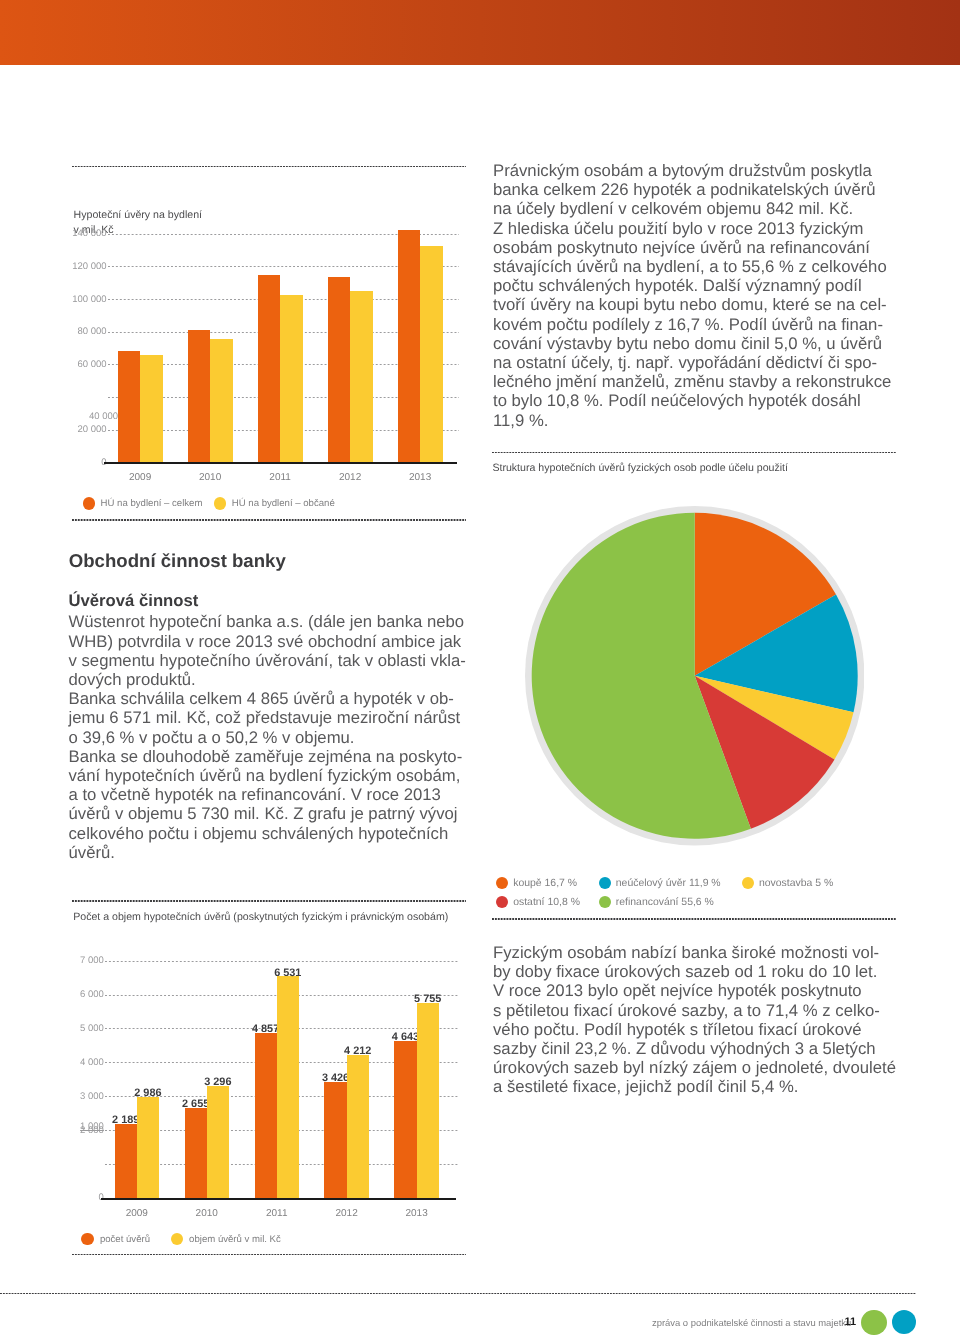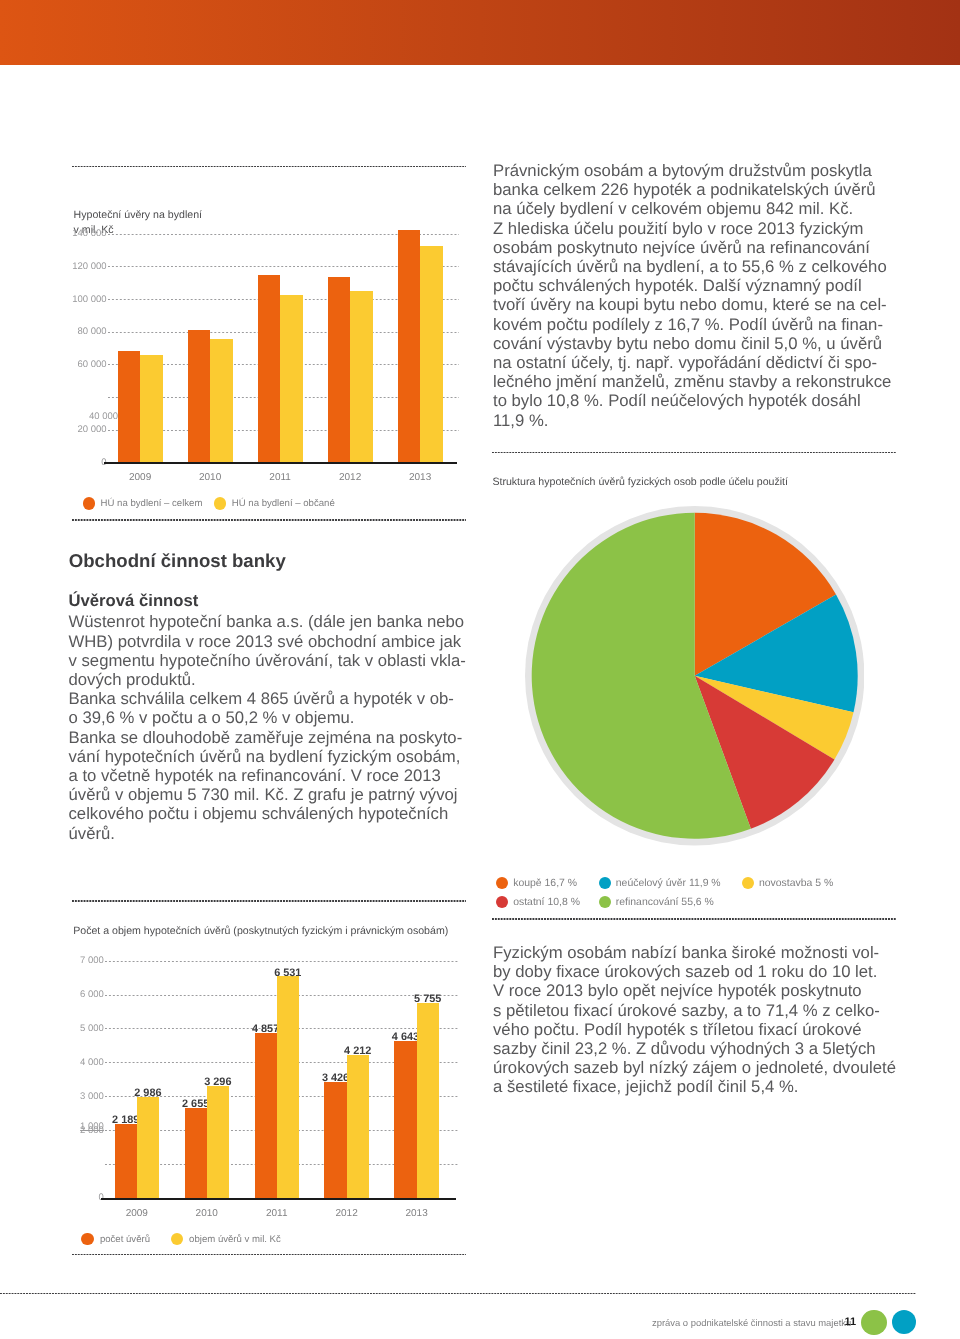--- a/index.html
+++ b/index.html
@@ -10,21 +10,21 @@
   .header-band{position:absolute;left:0;top:0;width:960px;height:65px;
      background:linear-gradient(90deg,#DD5513 0%,#BF4414 50%,#A33214 100%);}
 
   
   .dotrule{position:absolute;height:1.6px;
      background-image:linear-gradient(90deg,#3C3C3E 0 1.55px, rgba(0,0,0,0) 1.55px 2.9px);
      background-size:2.9px 1.6px;background-repeat:repeat-x;}
 
   .body-text{position:absolute;color:#58585A;font-size:16.72px;line-height:19.2px;white-space:nowrap;}
   .body-text .tline{white-space:nowrap;}
-  .caption{position:absolute;color:#4D4D4F;font-size:10.6px;white-space:nowrap;margin-top:14px;}
+  .caption{position:absolute;color:#4D4D4F;font-size:10.6px;white-space:nowrap;}
   .chart-title{position:absolute;color:#4D4D4F;font-size:10.6px;line-height:15.3px;white-space:nowrap;margin-top:38px;}
 
   h1.sec{position:absolute;margin:0;color:#3C3C3E;font-size:18.6px;font-weight:bold;white-space:nowrap;}
   h2.sub{position:absolute;margin:0;color:#3C3C3E;font-size:16.7px;font-weight:bold;white-space:nowrap;}
 
   
   .axislabel{position:absolute;color:#9A9A9C;font-size:9.5px;line-height:11px;text-align:right;white-space:nowrap;}
   .yearlabel{position:absolute;color:#808082;font-size:10px;text-align:center;white-space:nowrap;}
   .gridline{position:absolute;height:1px;
      background-image:linear-gradient(90deg,#9C9C9E 0 1.95px, rgba(0,0,0,0) 1.95px 3.95px);
@@ -111,20 +111,21 @@
   <div class="caption" style="left:492.4px;top:462.1px;width:400px;">Struktura hypotečních úvěrů fyzických osob podle účelu použití</div>
 
   <h1 class="sec" style="left:68.8px;top:549.5px;">Obchodní činnost banky</h1>
   <h2 class="sub" style="left:68.5px;top:591px;">Úvěrová činnost</h2>
   <div class="body-text" style="left:68.5px;top:612.3px;width:410px;">
       <div class="tline">Wüstenrot hypoteční banka a.s. (dále jen banka nebo</div>
       <div class="tline">WHB) potvrdila v roce 2013 své obchodní ambice jak</div>
       <div class="tline">v segmentu hypotečního úvěrování, tak v oblasti vkla-</div>
       <div class="tline">dových produktů.</div>
       <div class="tline">Banka schválila celkem 4 865 úvěrů a hypoték v ob-</div>
+      <div class="tline">jemu 6 571 mil. Kč, což představuje meziroční nárůst</div>
       <div class="tline">o 39,6 % v počtu a o 50,2 % v objemu.</div>
       <div class="tline">Banka se dlouhodobě zaměřuje zejména na poskyto-</div>
       <div class="tline">vání hypotečních úvěrů na bydlení fyzickým osobám,</div>
       <div class="tline">a to včetně hypoték na refinancování. V roce 2013</div>
       <div class="tline">úvěrů v objemu 5 730 mil. Kč. Z grafu je patrný vývoj</div>
       <div class="tline">celkového počtu i objemu schválených hypotečních</div>
       <div class="tline">úvěrů.</div>
     </div>
 
   <div id="pie" class="pie-wrap" style="left:524.6px;top:506.3px;width:340px;height:340px;"><svg width="339.4" height="339.4" viewBox="0 0 339.4 339.4">

